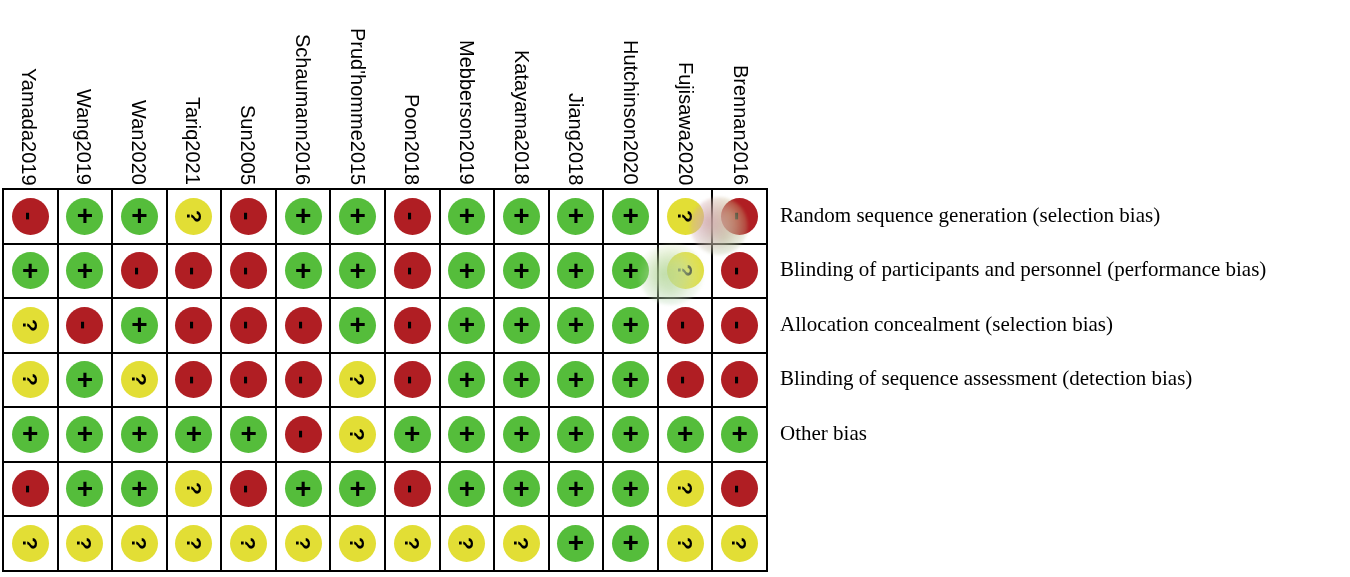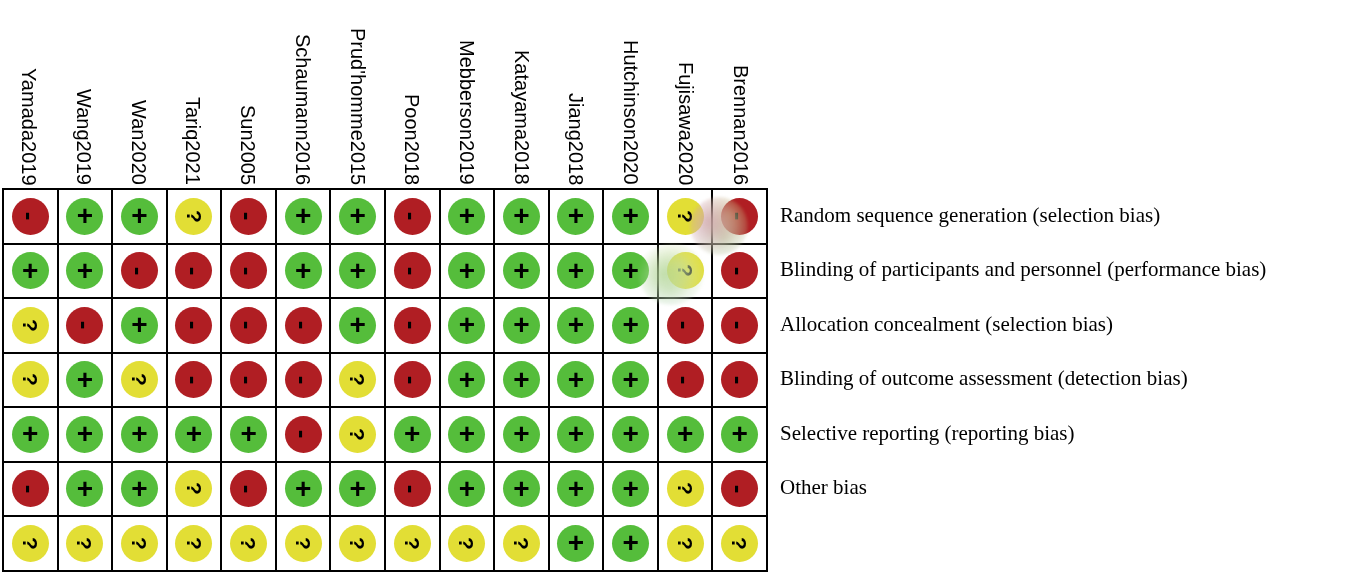--- a/index.html
+++ b/index.html
@@ -604,19 +604,18 @@
       <div class="rob-cell">
         <div class="judgement-circle" style="background: rgb(226, 222, 53);">
           <span class="sym sym-question">?</span>
         </div>
       </div>
     </div>
   <div id="domain-labels">
       <div class="domain-label">Random sequence generation (selection bias)</div>
       <div class="domain-label">Blinding of participants and personnel (performance bias)</div>
       <div class="domain-label">Allocation concealment (selection bias)</div>
-      <div class="domain-label">Blinding of outcome assessment (detection bias)</div>
-      <div class="domain-label">Selective reporting (reporting bias)</div>
+      <div class="domain-label">Blinding of sequence assessment (detection bias)</div>
       <div class="domain-label">Other bias</div>
     </div>
   <div class="artifact" id="artifact-1"></div>
   <div class="artifact" id="artifact-2"></div>
 </div>
 
 </body></html>

